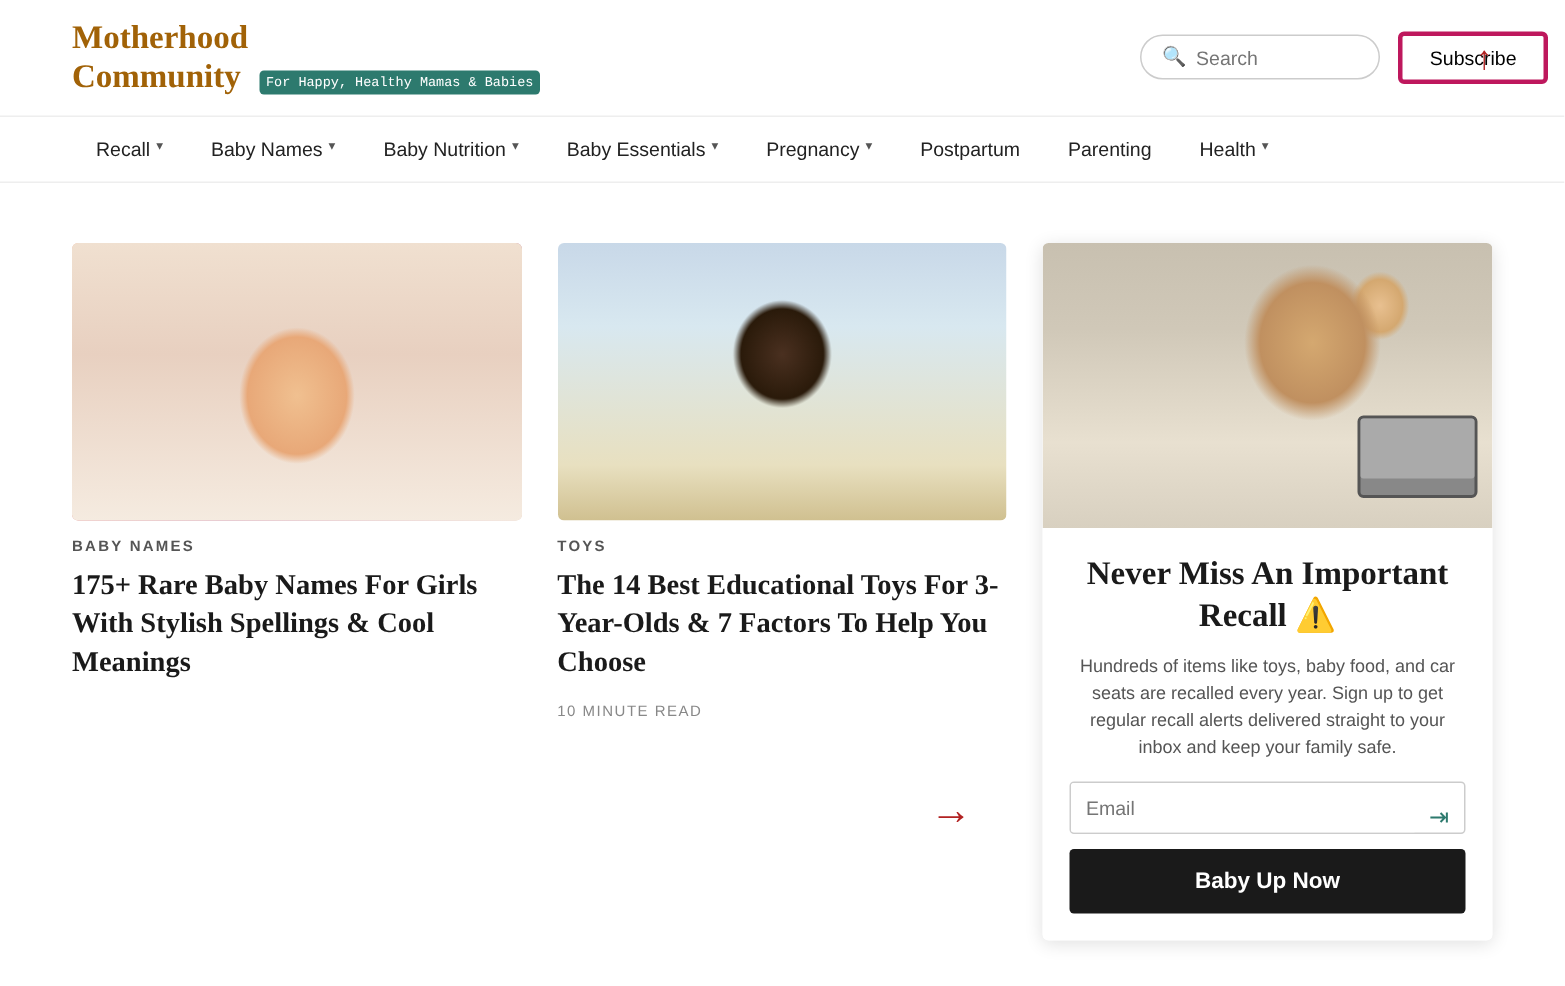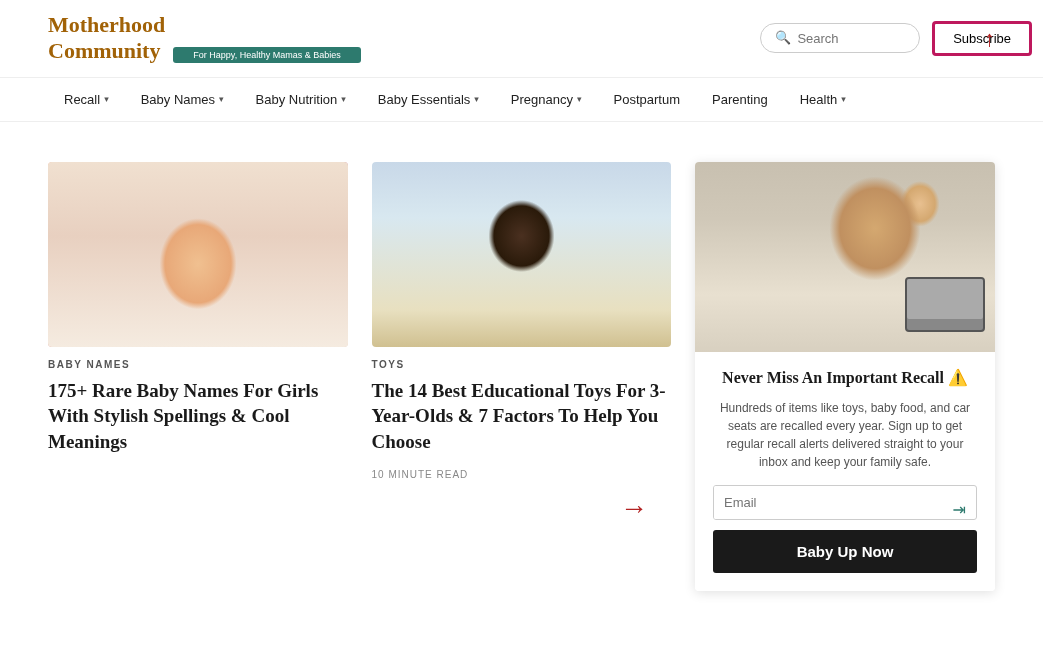--- a/index.html
+++ b/index.html
@@ -12,23 +12,23 @@
       justify-content: space-between;
       padding: 12px 48px;
       border-bottom: 1px solid #eee;
     }
     .logo-area { display: flex; align-items: flex-end; gap: 8px; }
     .logo-text { font-family: Georgia, serif; font-size: 22px; font-weight: bold; color: #a16207; line-height: 1.2; }
     .logo-tagline {
       background: #2d7a6e;
       color: #fff;
       font-size: 9px;
-      padding: 3px 20px;
+      padding: 3px 4px;
       border-radius: 3px;
-      font-family: Liberation Sans, sans-serif;
+      font-family: Liberation Mono, monospace;
       margin-bottom: 2px;
     }
     .header-right { display: flex; align-items: center; gap: 12px; }
     .search-box {
       display: flex;
       align-items: center;
       border: 1px solid #ccc;
       border-radius: 20px;
       padding: 6px 14px;
       gap: 6px;
@@ -57,21 +57,21 @@
     
     .nav {
       display: flex;
       align-items: center;
       padding: 0 48px;
       border-bottom: 1px solid #eee;
       gap: 0;
     }
     .nav-item {
       display: flex;
-      align-items: center;
+      align-items: flex-start;
       gap: 4px;
       padding: 14px 16px;
       font-size: 13px;
       color: #222;
       cursor: pointer;
       font-family: Arial, sans-serif;
       white-space: nowrap;
     }
     .nav-item .chevron { font-size: 9px; color: #555; }
 
@@ -169,21 +169,21 @@
       background: #888;
       border-radius: 4px;
       border: 2px solid #555;
     }
     .laptop-screen { width: 100%; height: 40px; background: #aaa; border-radius: 2px; }
     .recall-body {
       background: #fff;
       padding: 16px 18px 18px;
     }
     .recall-title {
-      font-size: 16px;
+      font-size: 22px;
       font-weight: bold;
       color: #1a1a1a;
       text-align: center;
       margin-bottom: 10px;
       line-height: 1.3;
     }
     .recall-desc {
       font-size: 12px;
       color: #555;
       text-align: center;

